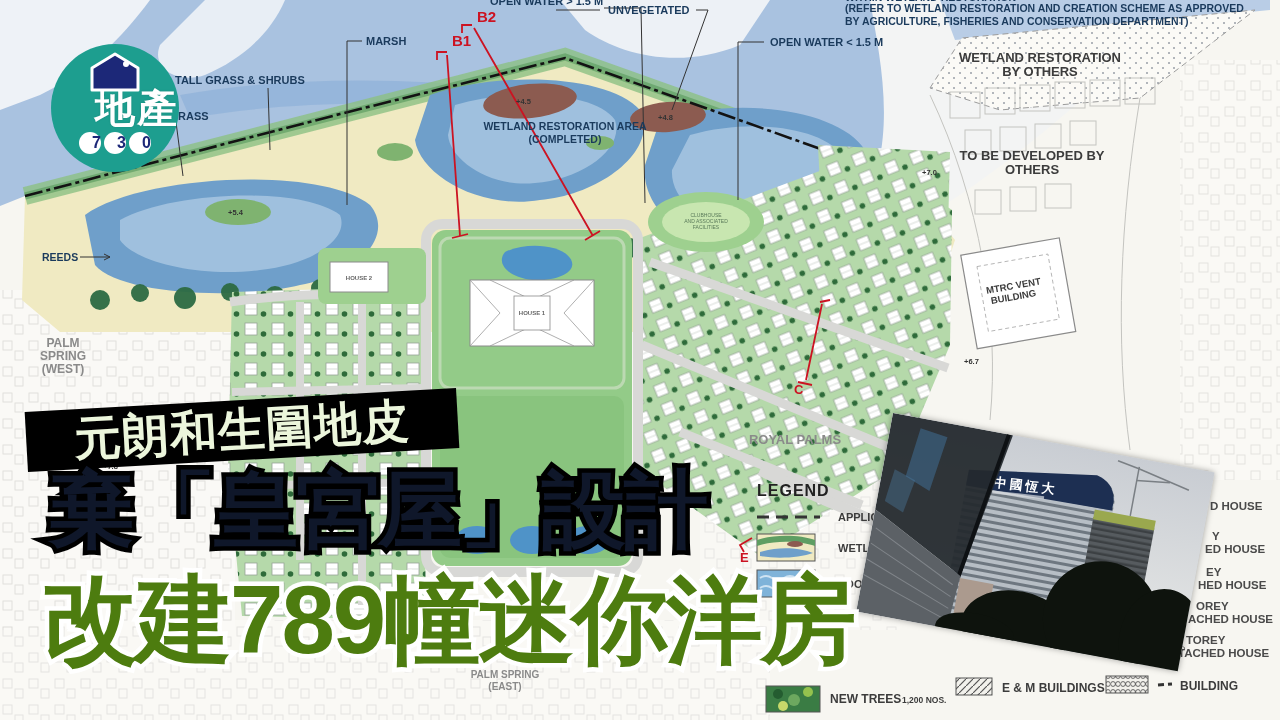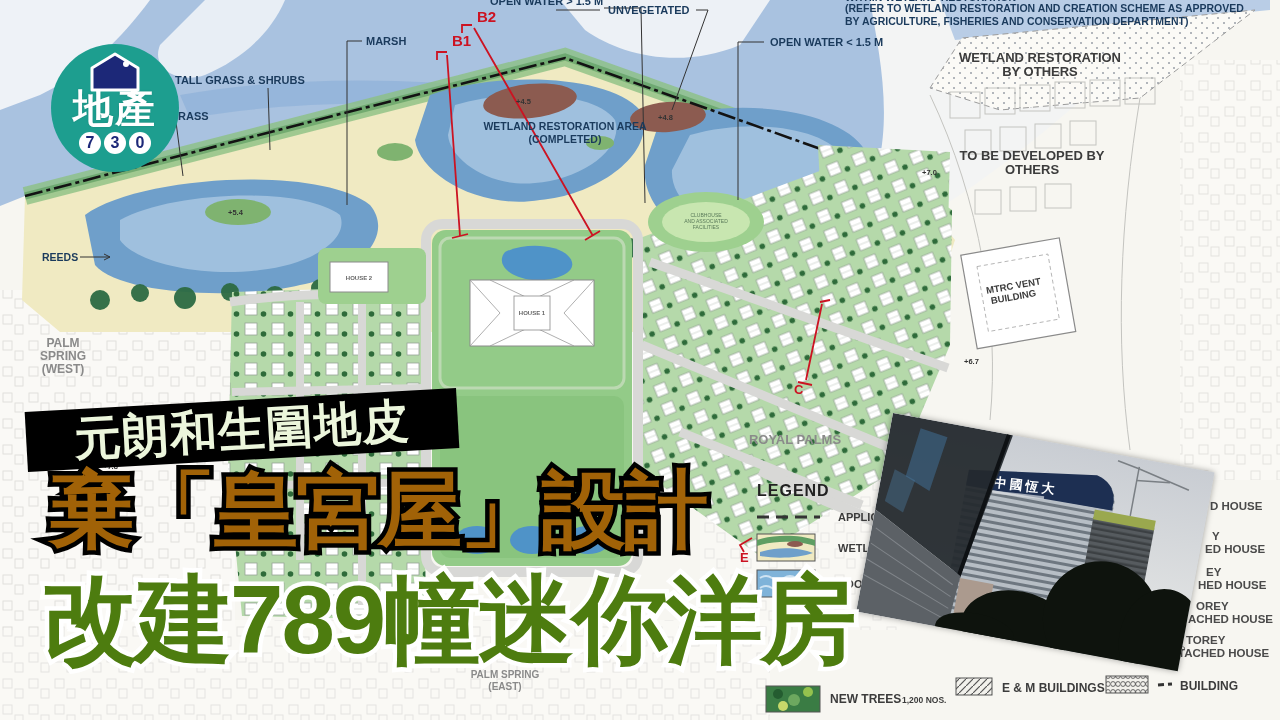--- a/index.html
+++ b/index.html
@@ -5,33 +5,33 @@
   html,body{margin:0;padding:0;background:#222;}
   #stage{position:relative;width:1280px;height:720px;overflow:hidden;
          font-family:"Liberation Sans",sans-serif;background:#f7f6f1;}
   #map-svg{position:absolute;left:0;top:0;z-index:0;}
   .maplbl{font-family:"Liberation Sans",sans-serif;font-weight:bold;fill:#1a3a5c;}
   .greylbl{font-family:"Liberation Sans",sans-serif;font-weight:bold;fill:#8a8a8a;}
   .blklbl{font-family:"Liberation Sans",sans-serif;font-weight:bold;fill:#3c3c3c;}
   .redlbl{font-family:"Liberation Sans",sans-serif;font-weight:bold;fill:#cc1322;}
   
   #logo{position:absolute;left:51px;top:44px;width:128px;height:128px;border-radius:50%;
-        background:#1d9e8f;z-index:6;text-align:center;}
+        background:#1d9e8f;z-index:6;text-align:right;}
   #logo .brand{color:#fff;font-weight:900;font-size:40px;letter-spacing:2px;line-height:1;
         margin-top:44px;text-shadow:0 0 2px rgba(0,0,0,.15);}
   #logo .digits{margin-top:4px;display:flex;justify-content:center;gap:3px;}
   #logo .digits span{display:inline-block;width:22px;height:22px;border-radius:50%;background:#fff;
         color:#1c2878;font-weight:900;font-size:16px;line-height:22px;}
   #logo svg.house{position:absolute;left:50%;top:8px;transform:translateX(-50%);}
   
   #h1-banner{position:absolute;left:26px;top:400px;width:432px;height:60px;background:#000;
         transform:rotate(-3.2deg);z-index:4;display:flex;align-items:center;justify-content:center;}
   #h1-banner .t{color:#ecf6dc;font-weight:900;font-size:47px;letter-spacing:1px;white-space:nowrap;}
   #h2{position:absolute;left:50px;top:466px;z-index:4;font-weight:900;font-size:84px;line-height:1.05;
-        color:#a16207;-webkit-text-stroke:9px #000;paint-order:stroke fill;white-space:nowrap;letter-spacing:-2px;}
+        color:#0f172a;-webkit-text-stroke:9px #000;paint-order:stroke fill;white-space:nowrap;letter-spacing:-2px;}
   #h3{position:absolute;left:42px;top:570px;z-index:5;font-weight:900;font-size:96px;line-height:1.05;
         color:#4d7c0f;-webkit-text-stroke:9px #fff;paint-order:stroke fill;white-space:nowrap;letter-spacing:-2px;}
   
   #photo{position:absolute;left:893px;top:413px;width:327px;height:202px;z-index:2;
         transform:rotate(10.5deg);transform-origin:0 0;overflow:hidden;background:#d7dadd;
         box-shadow:0 0 6px rgba(0,0,0,.35);}
 </style>
 </head>
 <body>
 

